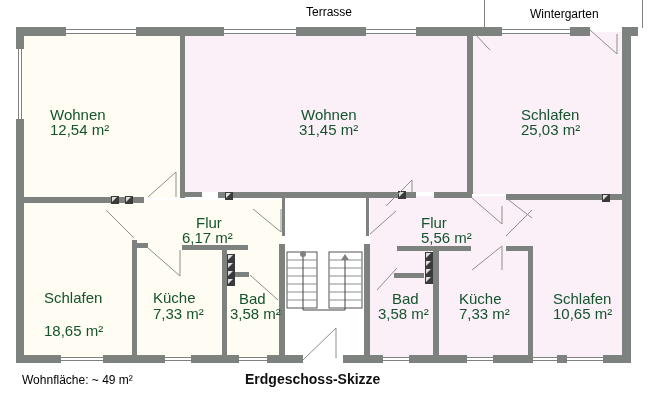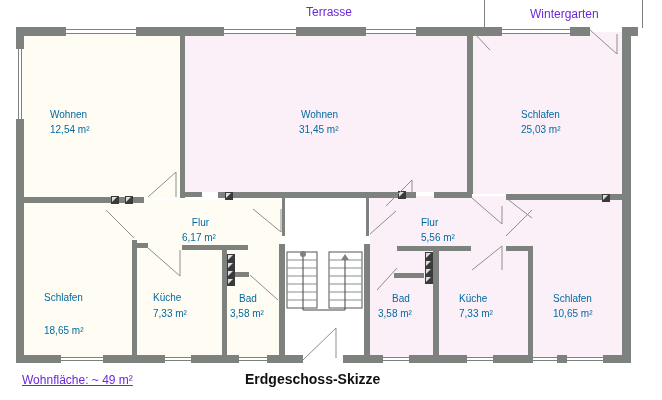--- a/index.html
+++ b/index.html
@@ -2,24 +2,24 @@
 <html><head>
   <meta charset="utf-8">
   <style>
     html, body { margin:0; padding:0; background:#ffffff; }
     body { width:662px; height:400px; position:relative; overflow:hidden; font-family:"Liberation Sans", sans-serif; }
     .plan { position:absolute; left:0; top:0; width:662px; height:400px; }
     .room { position:absolute; }
     .wall { position:absolute; background:#7d827f; }
     .win { position:absolute; background:#ffffff; border-top:1px solid #7d827f; border-bottom:1px solid #7d827f; box-sizing:border-box; }
     .winv { position:absolute; background:#ffffff; border-left:1px solid #7d827f; border-right:1px solid #7d827f; box-sizing:border-box; }
-    .lbl { position:absolute; font-size:10px; line-height:15px; color:#0369a1; text-align:left; white-space:nowrap; }
+    .lbl { position:absolute; font-size:15px; line-height:15px; color:#14532d; text-align:left; white-space:nowrap; }
     .lbl span { display:block; }
     .center { text-align:center; }
-    .ext-label { position:absolute; font-size:12px; color:#6d28d9; white-space:nowrap; }
+    .ext-label { position:absolute; font-size:12px; color:#000000; white-space:nowrap; }
     .title { position:absolute; font-size:14px; font-weight:bold; color:#111; white-space:nowrap; }
     .vent { position:absolute; width:8px; height:8px; background:#3a3a3a; }
     .vent::after { content:""; position:absolute; left:1px; top:1px; width:0; height:0; border-left:5px solid #ddd; border-bottom:5px solid transparent; }
     svg.overlay { position:absolute; left:0; top:0; }
   </style>
 </head>
 <body>
 
 <div class="plan">
 
@@ -197,15 +197,15 @@
   </div>
   <div class="lbl" style="left:459px;top:291px;">
     <span>Küche</span>
     <span>7,33 m²</span>
   </div>
   <div class="lbl" style="left:553px;top:291px;">
     <span>Schlafen</span>
     <span>10,65 m²</span>
   </div>
 
-  <div class="ext-label" style="left:22px;top:373px;text-decoration:underline;">Wohnfläche: ~ 49 m²</div>
+  <div class="ext-label" style="left:22px;top:373px;">Wohnfläche: ~ 49 m²</div>
   <div class="title" style="left:245px;top:371px;">Erdgeschoss-Skizze</div>
 </div>
 
 </body></html>

